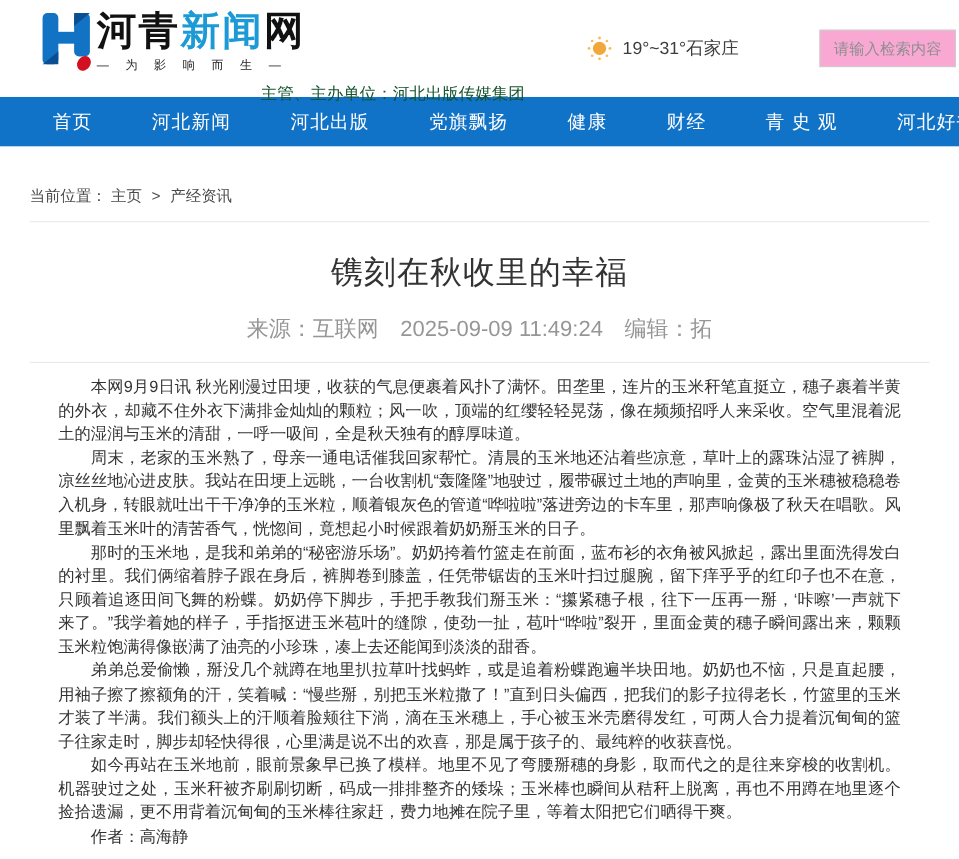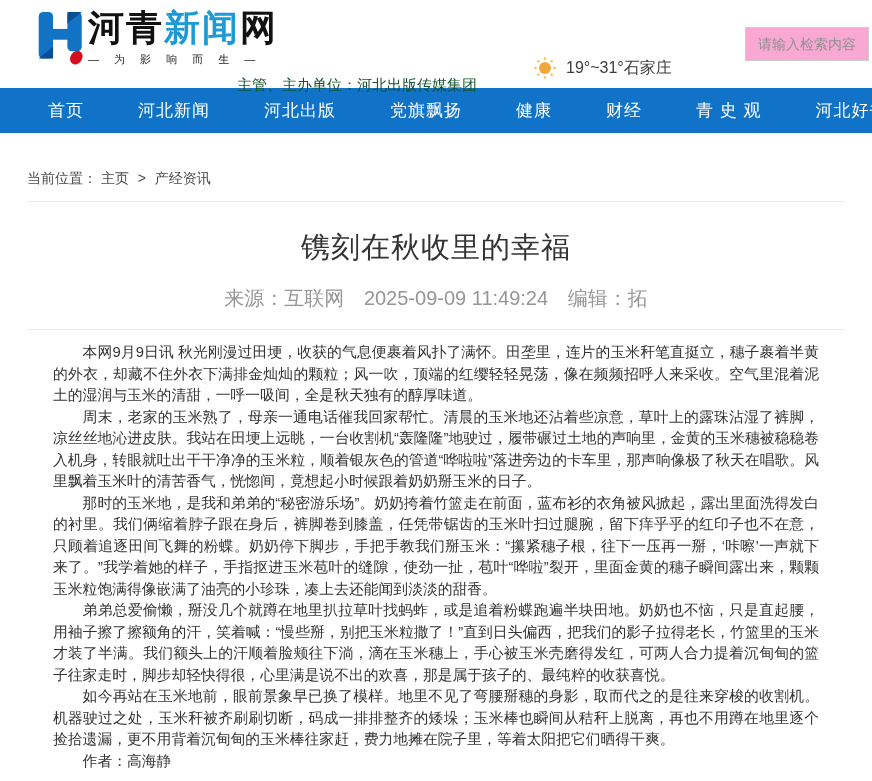--- a/index.html
+++ b/index.html
@@ -11,21 +11,21 @@
   }
   
   .header { position: relative; width: 872px; height: 88px; background: #fff; }
   .logo { position: absolute; left: 36px; top: 6px; display: flex; align-items: flex-start; gap: 0; cursor: pointer; }
   .logo-icon { width: 52px; height: 62px; }
   .logo-text-block { display: flex; flex-direction: column; }
   .logo-name { font-size: 36px; font-weight: bold; color: #111; letter-spacing: 2px; line-height: 44px; }
   .logo-name .blue { color: #1b9ad6; }
   .logo-tagline { font-size: 11px; color: #222; letter-spacing: 6px; margin-top: 2px; white-space: nowrap; }
   .sponsor { position: absolute; left: 237px; top: 32px; font-size: 15px; color: #14532d; margin-top: 44px; }
-  .weather { position: absolute; left: 533px; top: 32px; display: flex; align-items: center; gap: 9px; margin-top: 24px; }
+  .weather { position: absolute; left: 533px; top: 32px; display: flex; align-items: center; gap: 9px; }
   .weather-text { font-size: 16px; color: #3d3d3d; }
   .search-wrap { position: absolute; right: 3px; top: 27px; }
   .search-input {
     width: 104px; height: 32px; border: 1px solid #ccc; background: #f9a8d4;
     font-size: 14px; color: #333; padding: 0 6px 0 12px; outline: none;
     font-family: "Liberation Sans", "DejaVu Sans", sans-serif;
   }
   .search-input::placeholder { color: #8f8f8f; }
   
   .nav {

